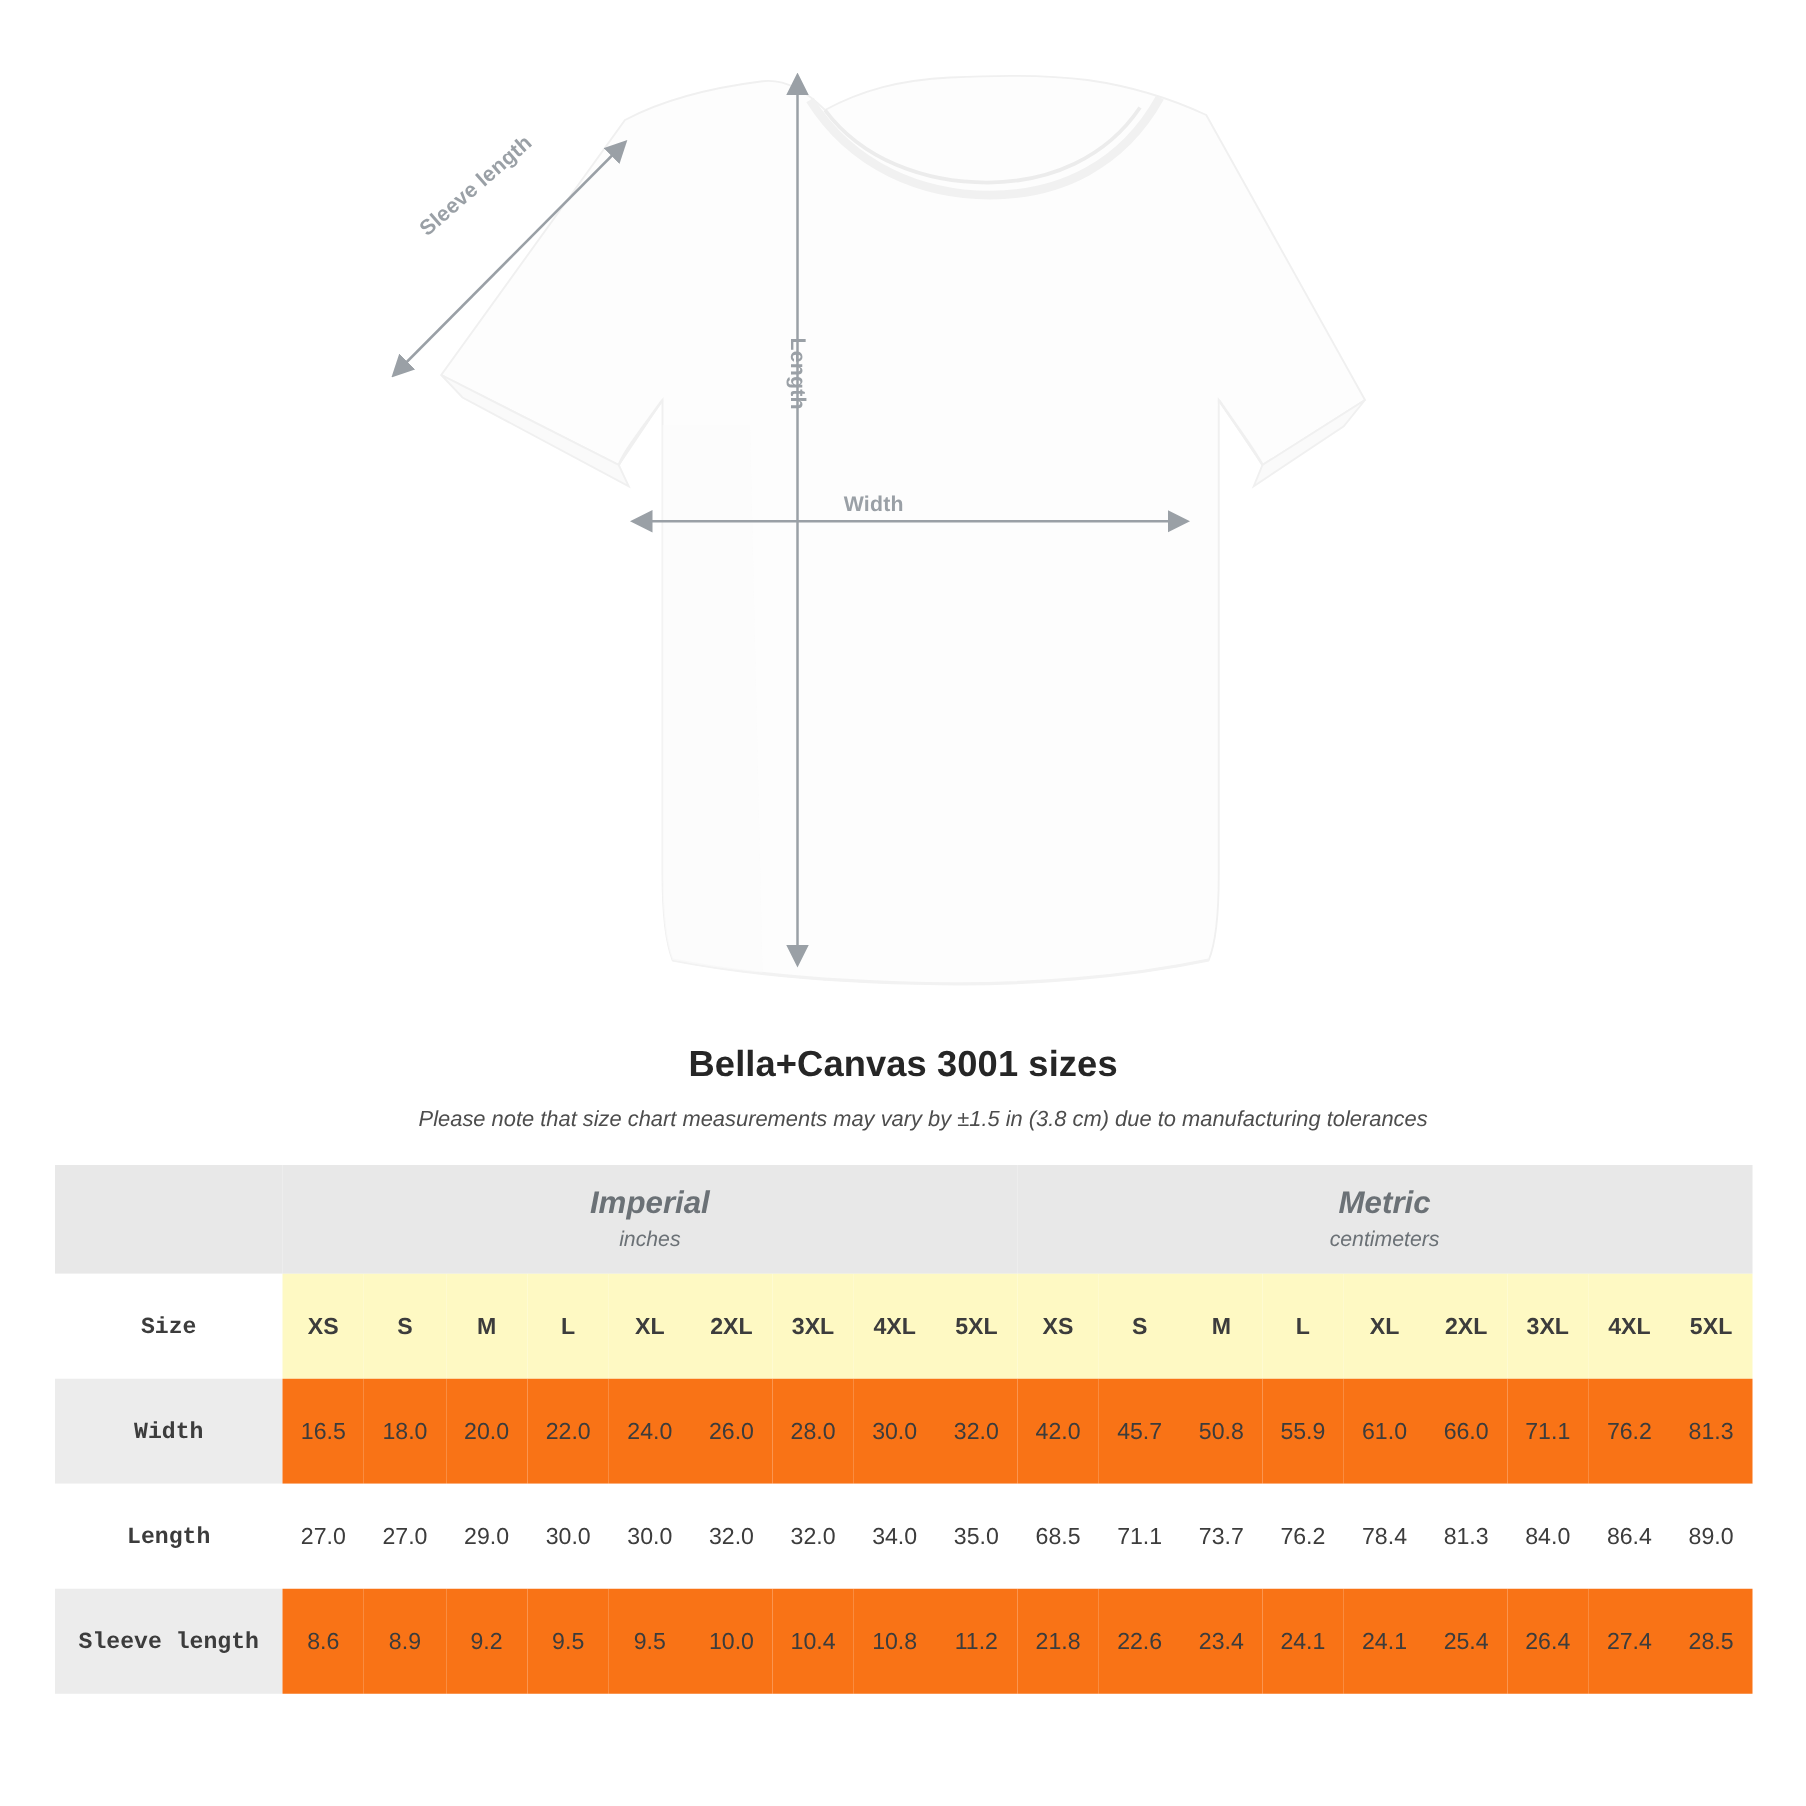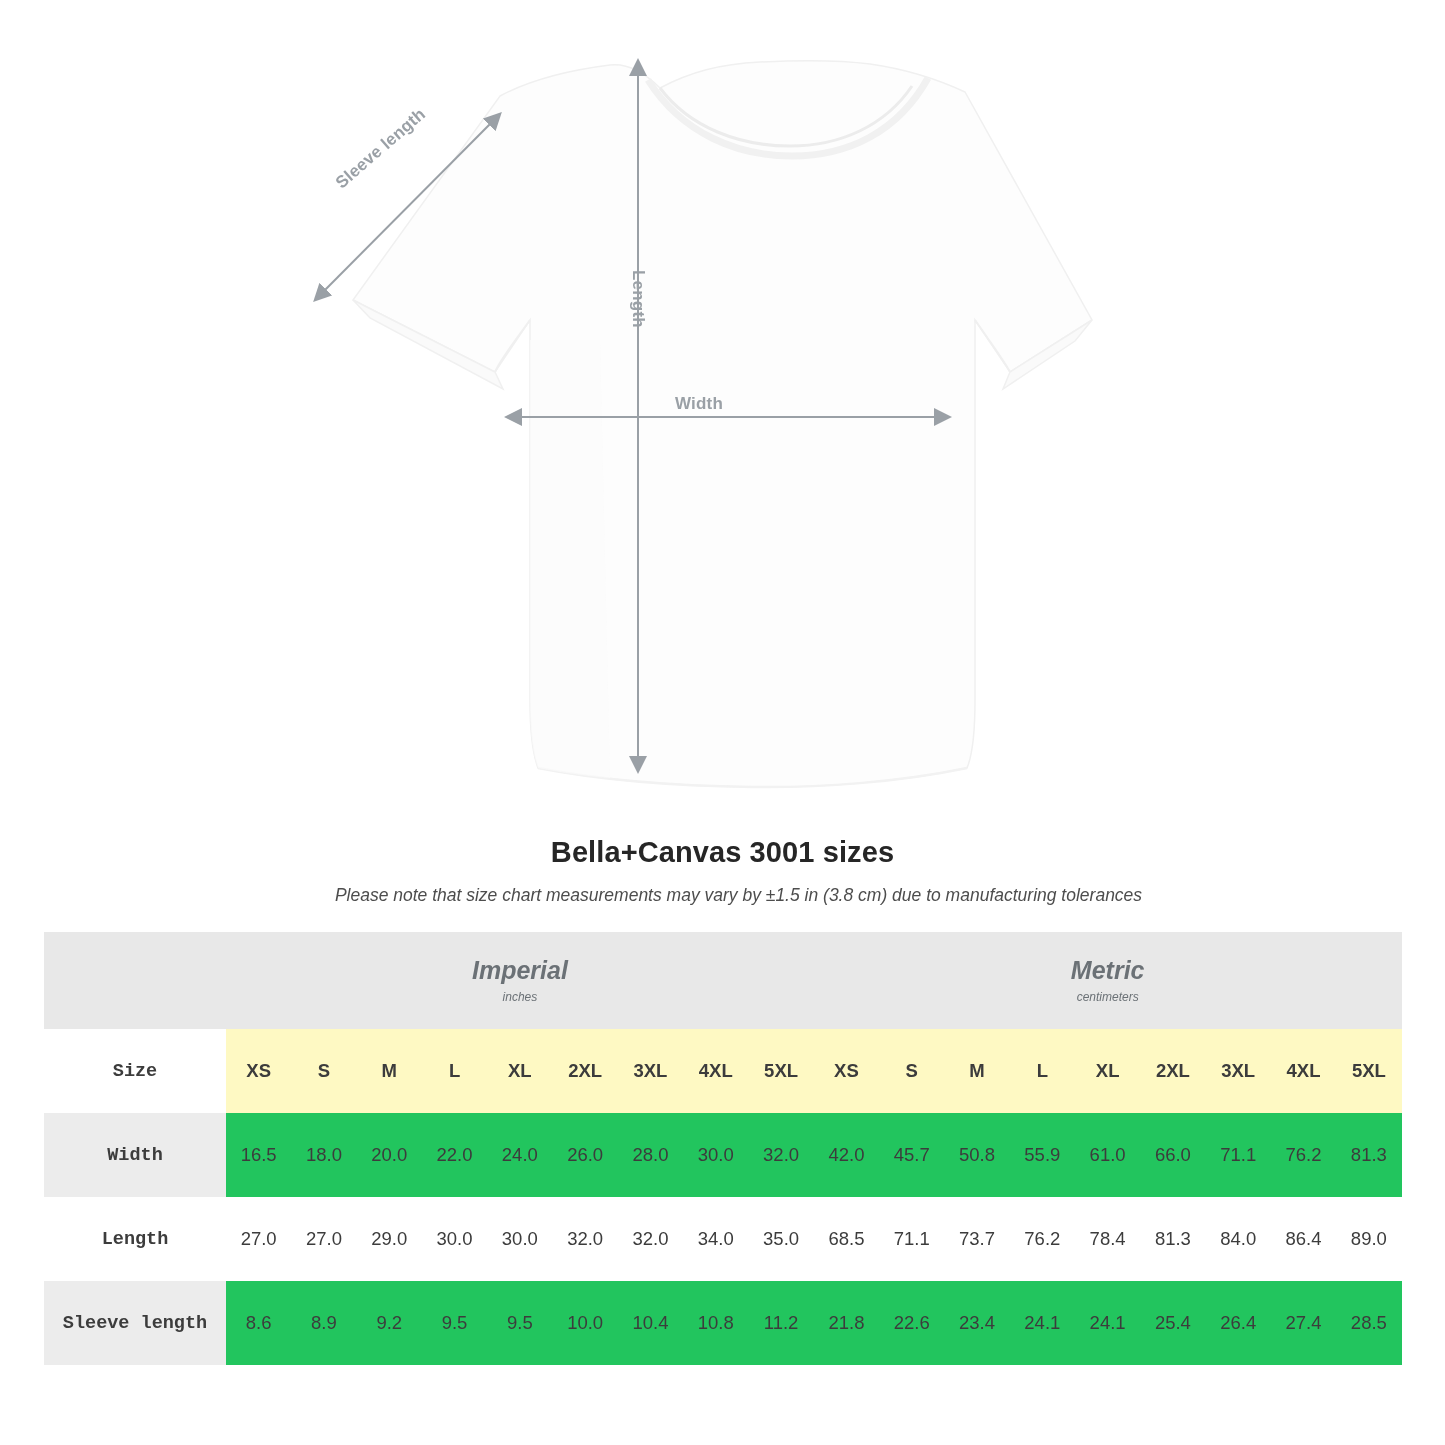--- a/index.html
+++ b/index.html
@@ -85,46 +85,46 @@
   }
   table.size-table td, table.size-table th {
     border: none;
     text-align: center;
     vertical-align: middle;
     font-size: 18.5px;
     color: #3c3c3c;
   }
   .unit-head-cell {
     background: #e8e8e8;
-    height: 97px;
+    height: 87px;
     padding: 0;
   }
   .unit-sys {
     font-size: 25px;
     font-style: italic;
     font-weight: bold;
     color: #6b7176;
     line-height: 1.1;
   }
   .unit-units {
-    font-size: 12px;
+    font-size: 17px;
     font-style: italic;
     color: #6b7176;
     margin-top: 6px;
   }
   .row-head {
     font-weight: bold;
     color: #3c3c3c;
     font-size: 19px;
     width: 182px;
     font-family: Liberation Mono, monospace;
   }
   tr.r-size td { height: 84px; background: #fef9c3; }
   tr.r-white td { height: 84px; background: #ffffff; }
-  tr.r-grey td { height: 84px; background: #22c55e; }
+  tr.r-grey td { height: 84px; background: #f97316; }
   tr.r-size td.row-head { background: #ffffff; }
   tr.r-grey td.row-head { background: #ececec; }
   td.size-col { font-weight: bold; font-size: 19px; }
   td.val { font-size: 19px; color: #3c3c3c; }
 </style>
 </head>
 <body>
 
 <div id="page">
 

